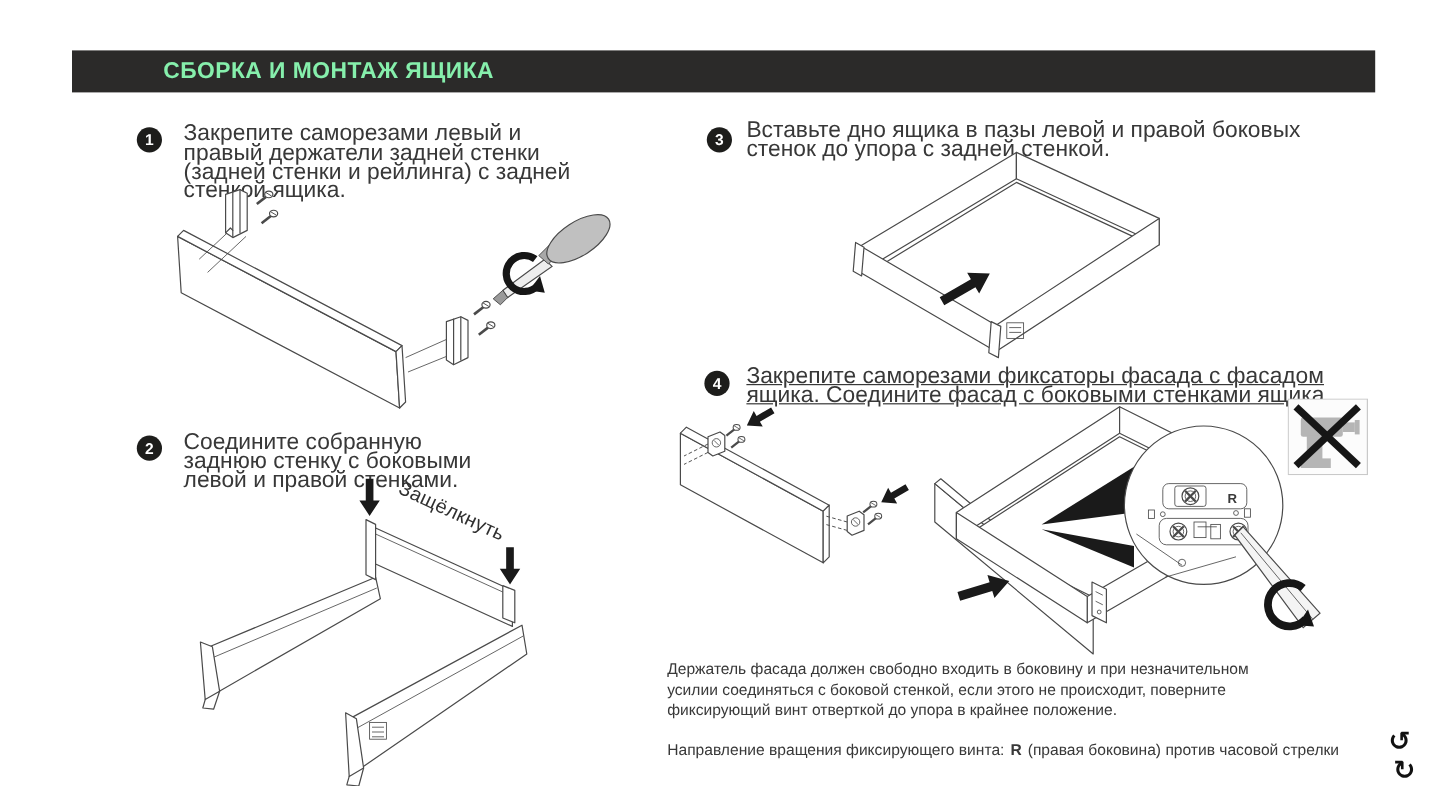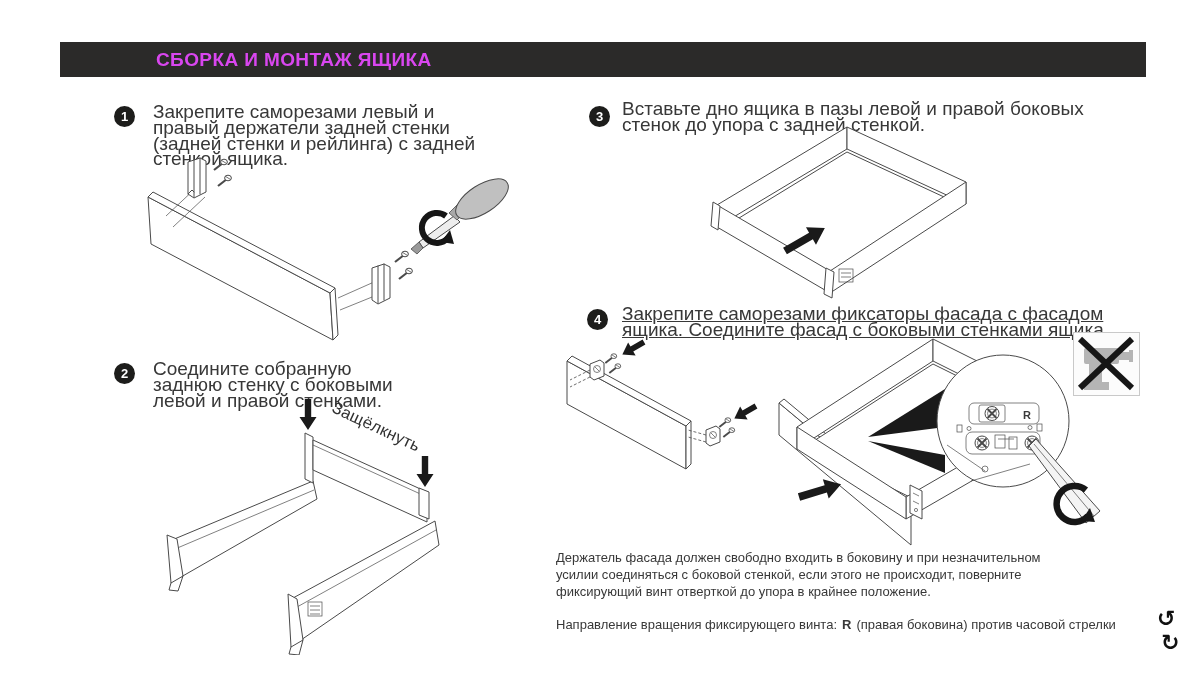--- a/index.html
+++ b/index.html
@@ -1,21 +1,21 @@
 <!DOCTYPE html>
 <html><head>
 <meta charset="utf-8">
 <style>
   html,body{margin:0;padding:0;background:#e8e8e8;}
   #page{position:relative;width:1200px;height:675px;background:#ffffff;overflow:hidden;
         font-family:"Liberation Sans",sans-serif;color:#383838;}
   .abs{position:absolute;}
   #header-bar{left:60px;top:42px;width:1086px;height:35px;background:#2b2a29;}
-  #header-bar span{display:block;padding-left:96px;line-height:35px;font-size:19px;font-weight:bold;
-        color:#d946ef;letter-spacing:.4px;}
+  #header-bar span{display:block;padding-left:76px;line-height:35px;font-size:19px;font-weight:bold;
+        color:#86efac;letter-spacing:.4px;}
   .badge{width:21px;height:21px;border-radius:50%;background:#1d1d1b;color:#fff;
         font-size:13px;font-weight:bold;text-align:center;line-height:21px;}
   .step-text{font-size:19px;line-height:15.8px;color:#383838;}
   .note-text{font-size:13px;line-height:17px;color:#383838;}
   .nowrap{white-space:nowrap;}
   .rot-line{font-size:13px;color:#383838;}
   .rot-line b{font-weight:bold;}
   .gap{margin-right:5px;}
   #snap-label{font-size:16.5px;color:#303030;transform:rotate(25deg);transform-origin:0 0;letter-spacing:.3px;}
   .rot-icon{font-family:"DejaVu Sans",sans-serif;font-size:22px;font-weight:bold;color:#111;line-height:22px;}

